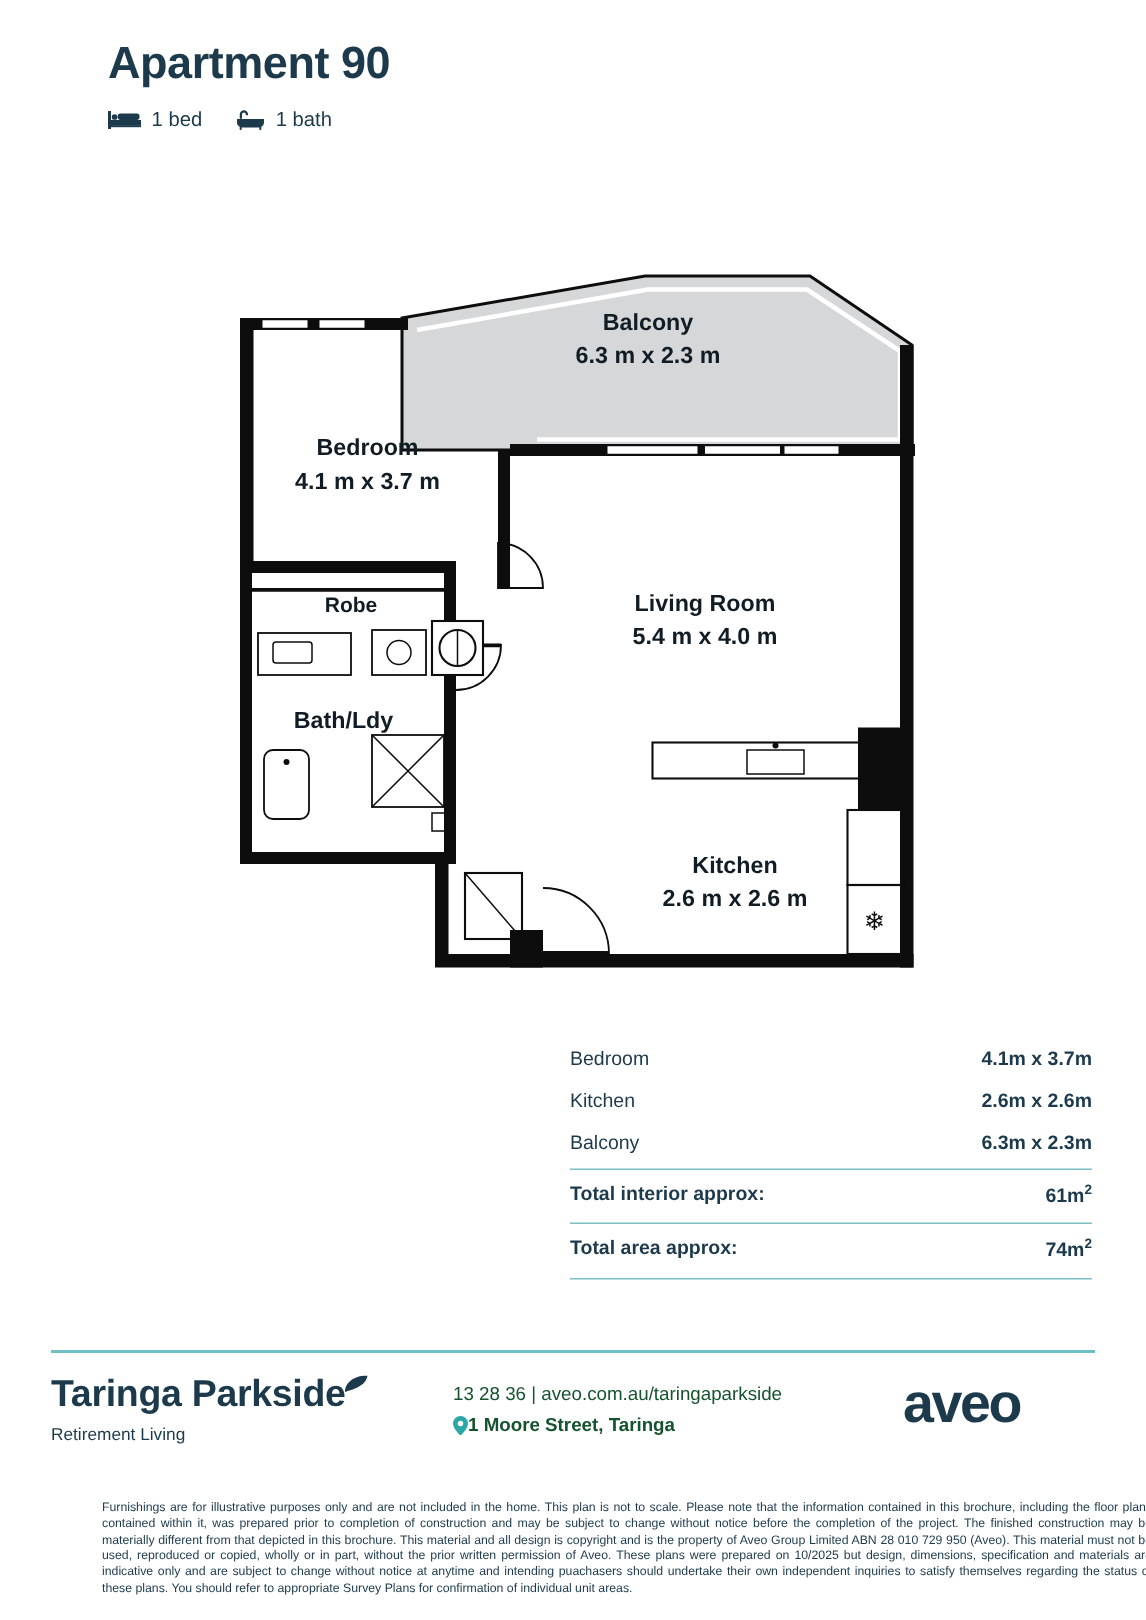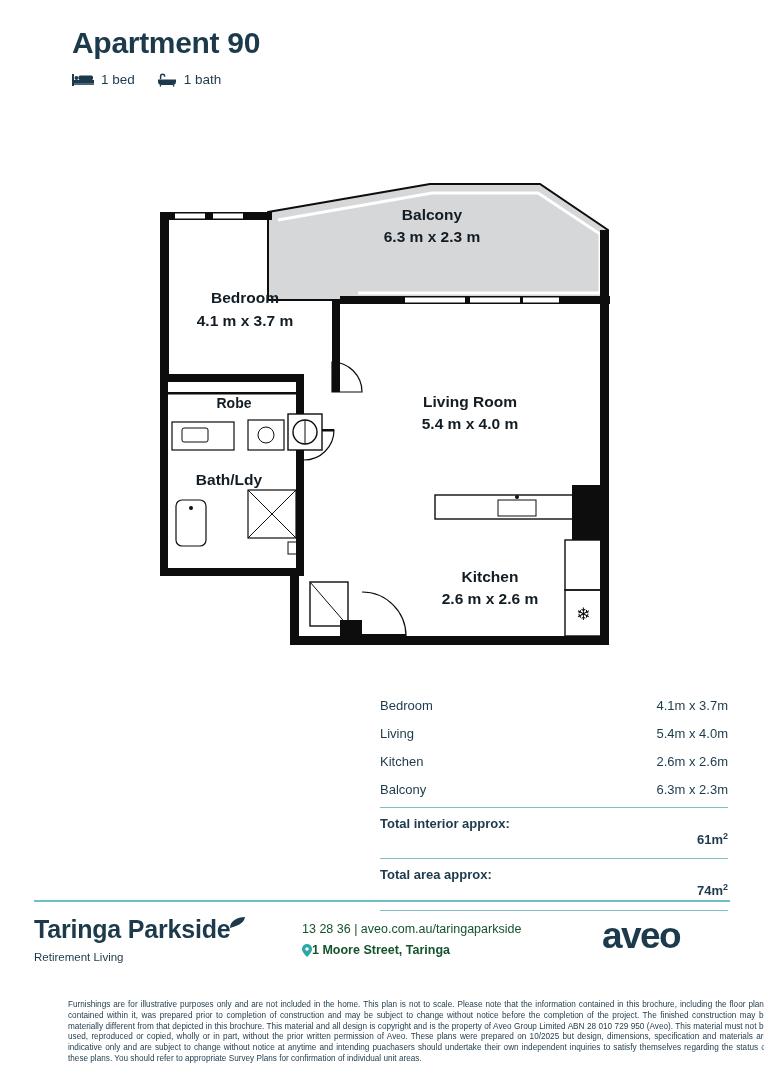--- a/index.html
+++ b/index.html
@@ -31,23 +31,23 @@
 
   
   .schedule { position: absolute; left: 380px; top: 692px; width: 348px; }
   .sched-row {
     display: flex;
     justify-content: space-between;
     font-size: 13px;
     padding: 6px 0 7px 0;
     color: #1c3a4b;
   }
-  .sched-row .val { text-align: right; }
+  .sched-row .val { text-align: right; font-weight: bold; }
   .sched-div { height: 1px; background: #7fbfc4; margin: 3px 0 0 0; }
-  .sched-row.total { font-weight: 700; padding: 8px 0 8px 0; flex-direction: column; }
+  .sched-row.total { font-weight: 700; padding: 8px 0 8px 0; }
   sup { font-size: 9px; vertical-align: super; }
 
   
   .footer-rule { position: absolute; left: 34px; top: 900px; width: 696px; height: 1.5px; background: #6fc0c6; }
   .footer { position: absolute; left: 34px; top: 915px; width: 700px; }
   .footer-main { display: flex; align-items: flex-start; }
   .brandblock { width: 268px; }
   .brand-name {
     font-size: 25px;
     font-weight: 700;
@@ -217,24 +217,20 @@
   </g>
 </svg>
 </div>
 
 <div class="schedule">
   <div class="sched-row">
     <span>Bedroom</span>
     <span class="val">4.1m x 3.7m</span>
   </div>
   <div class="sched-row">
-    <span>Living</span>
-    <span class="val">5.4m x 4.0m</span>
-  </div>
-  <div class="sched-row">
     <span>Kitchen</span>
     <span class="val">2.6m x 2.6m</span>
   </div>
   <div class="sched-row">
     <span>Balcony</span>
     <span class="val">6.3m x 2.3m</span>
   </div>
   <div class="sched-div"></div>
   <div class="sched-row total">
     <span>Total interior approx:</span>

